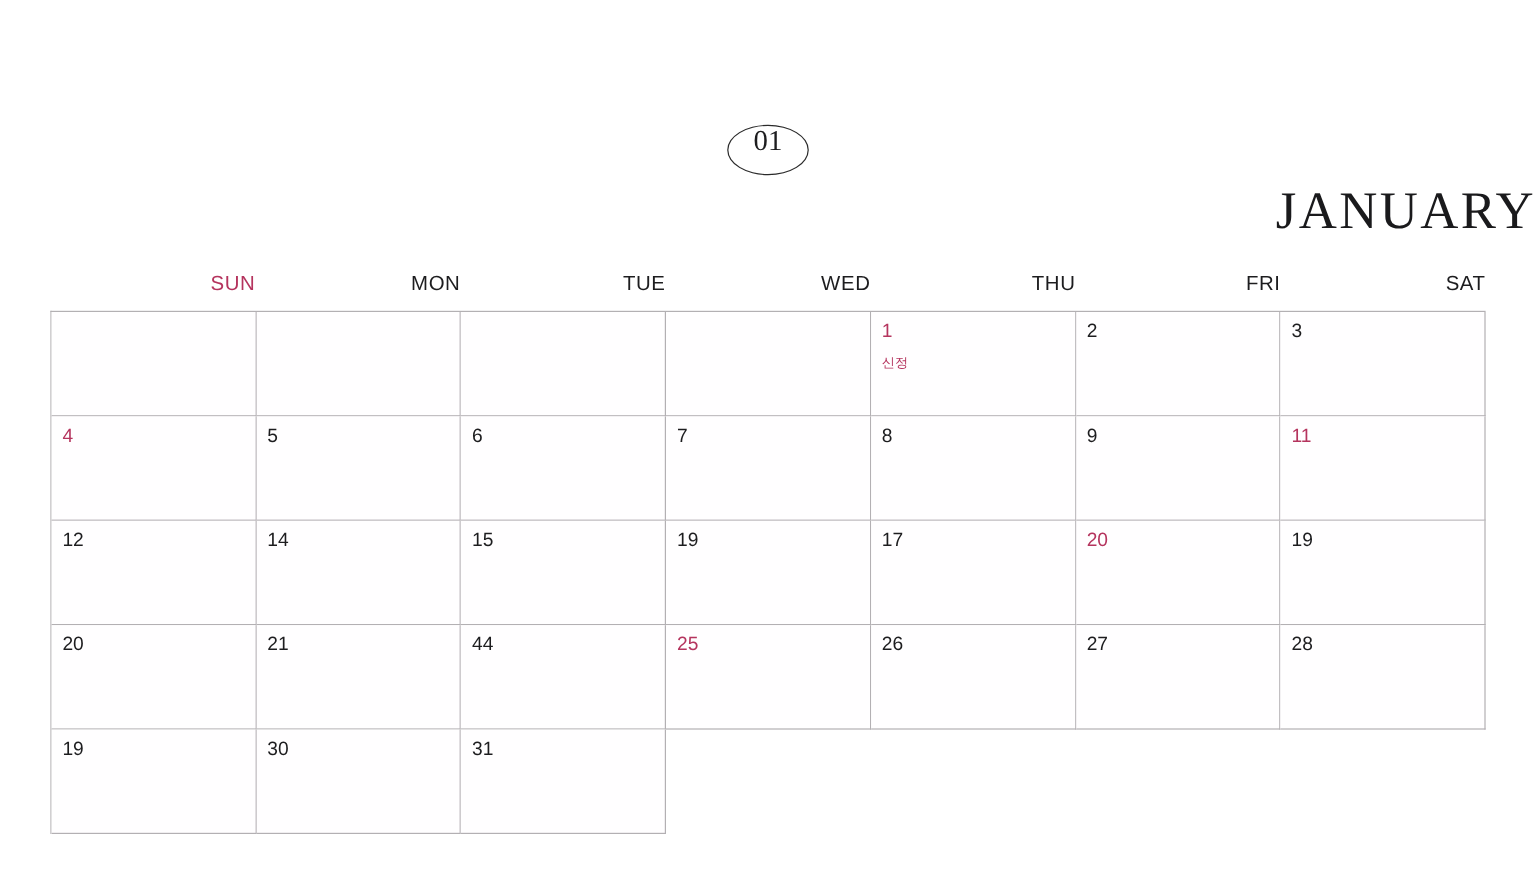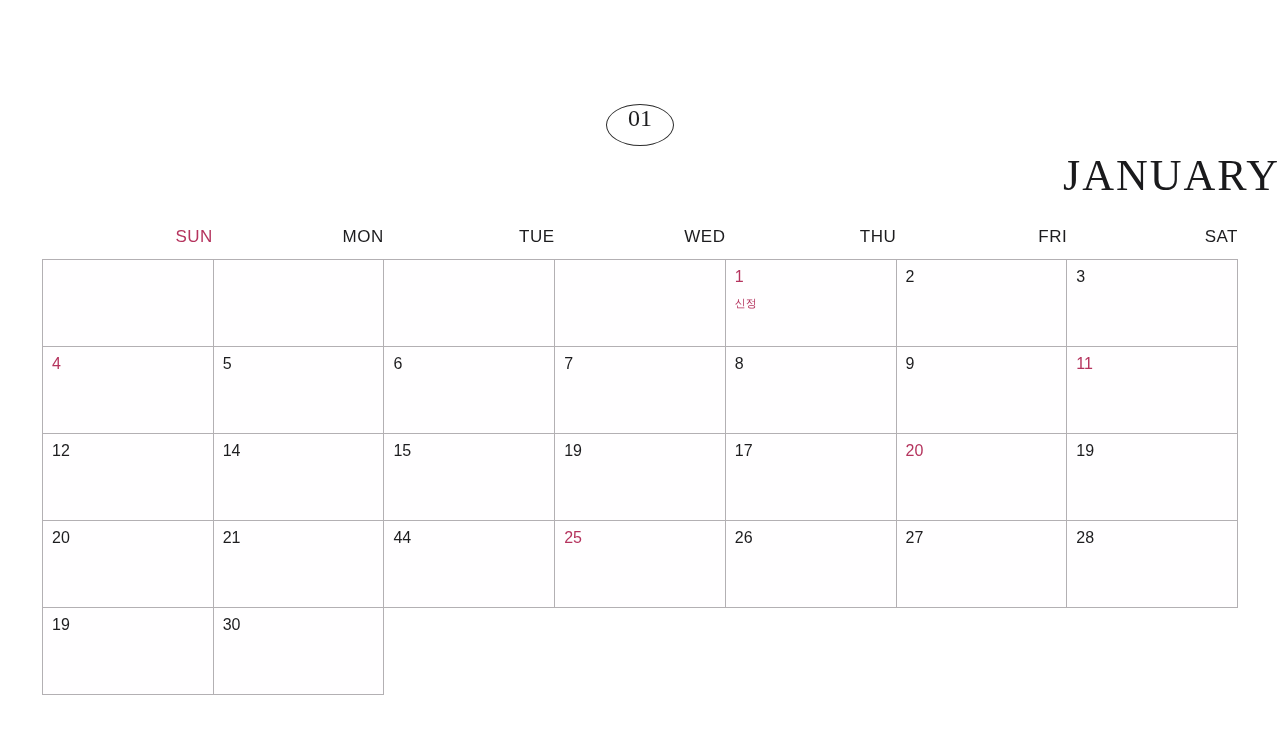--- a/index.html
+++ b/index.html
@@ -185,15 +185,18 @@
       </div>
       <div class="day-cell">
         <div class="day-number">28</div>
       </div>
       <div class="day-cell">
         <div class="day-number">19</div>
       </div>
       <div class="day-cell">
         <div class="day-number">30</div>
       </div>
+      <div class="day-cell">
+        <div class="day-number">31</div>
+      </div>
     </div>
 
 </div>
 
 </body></html>

